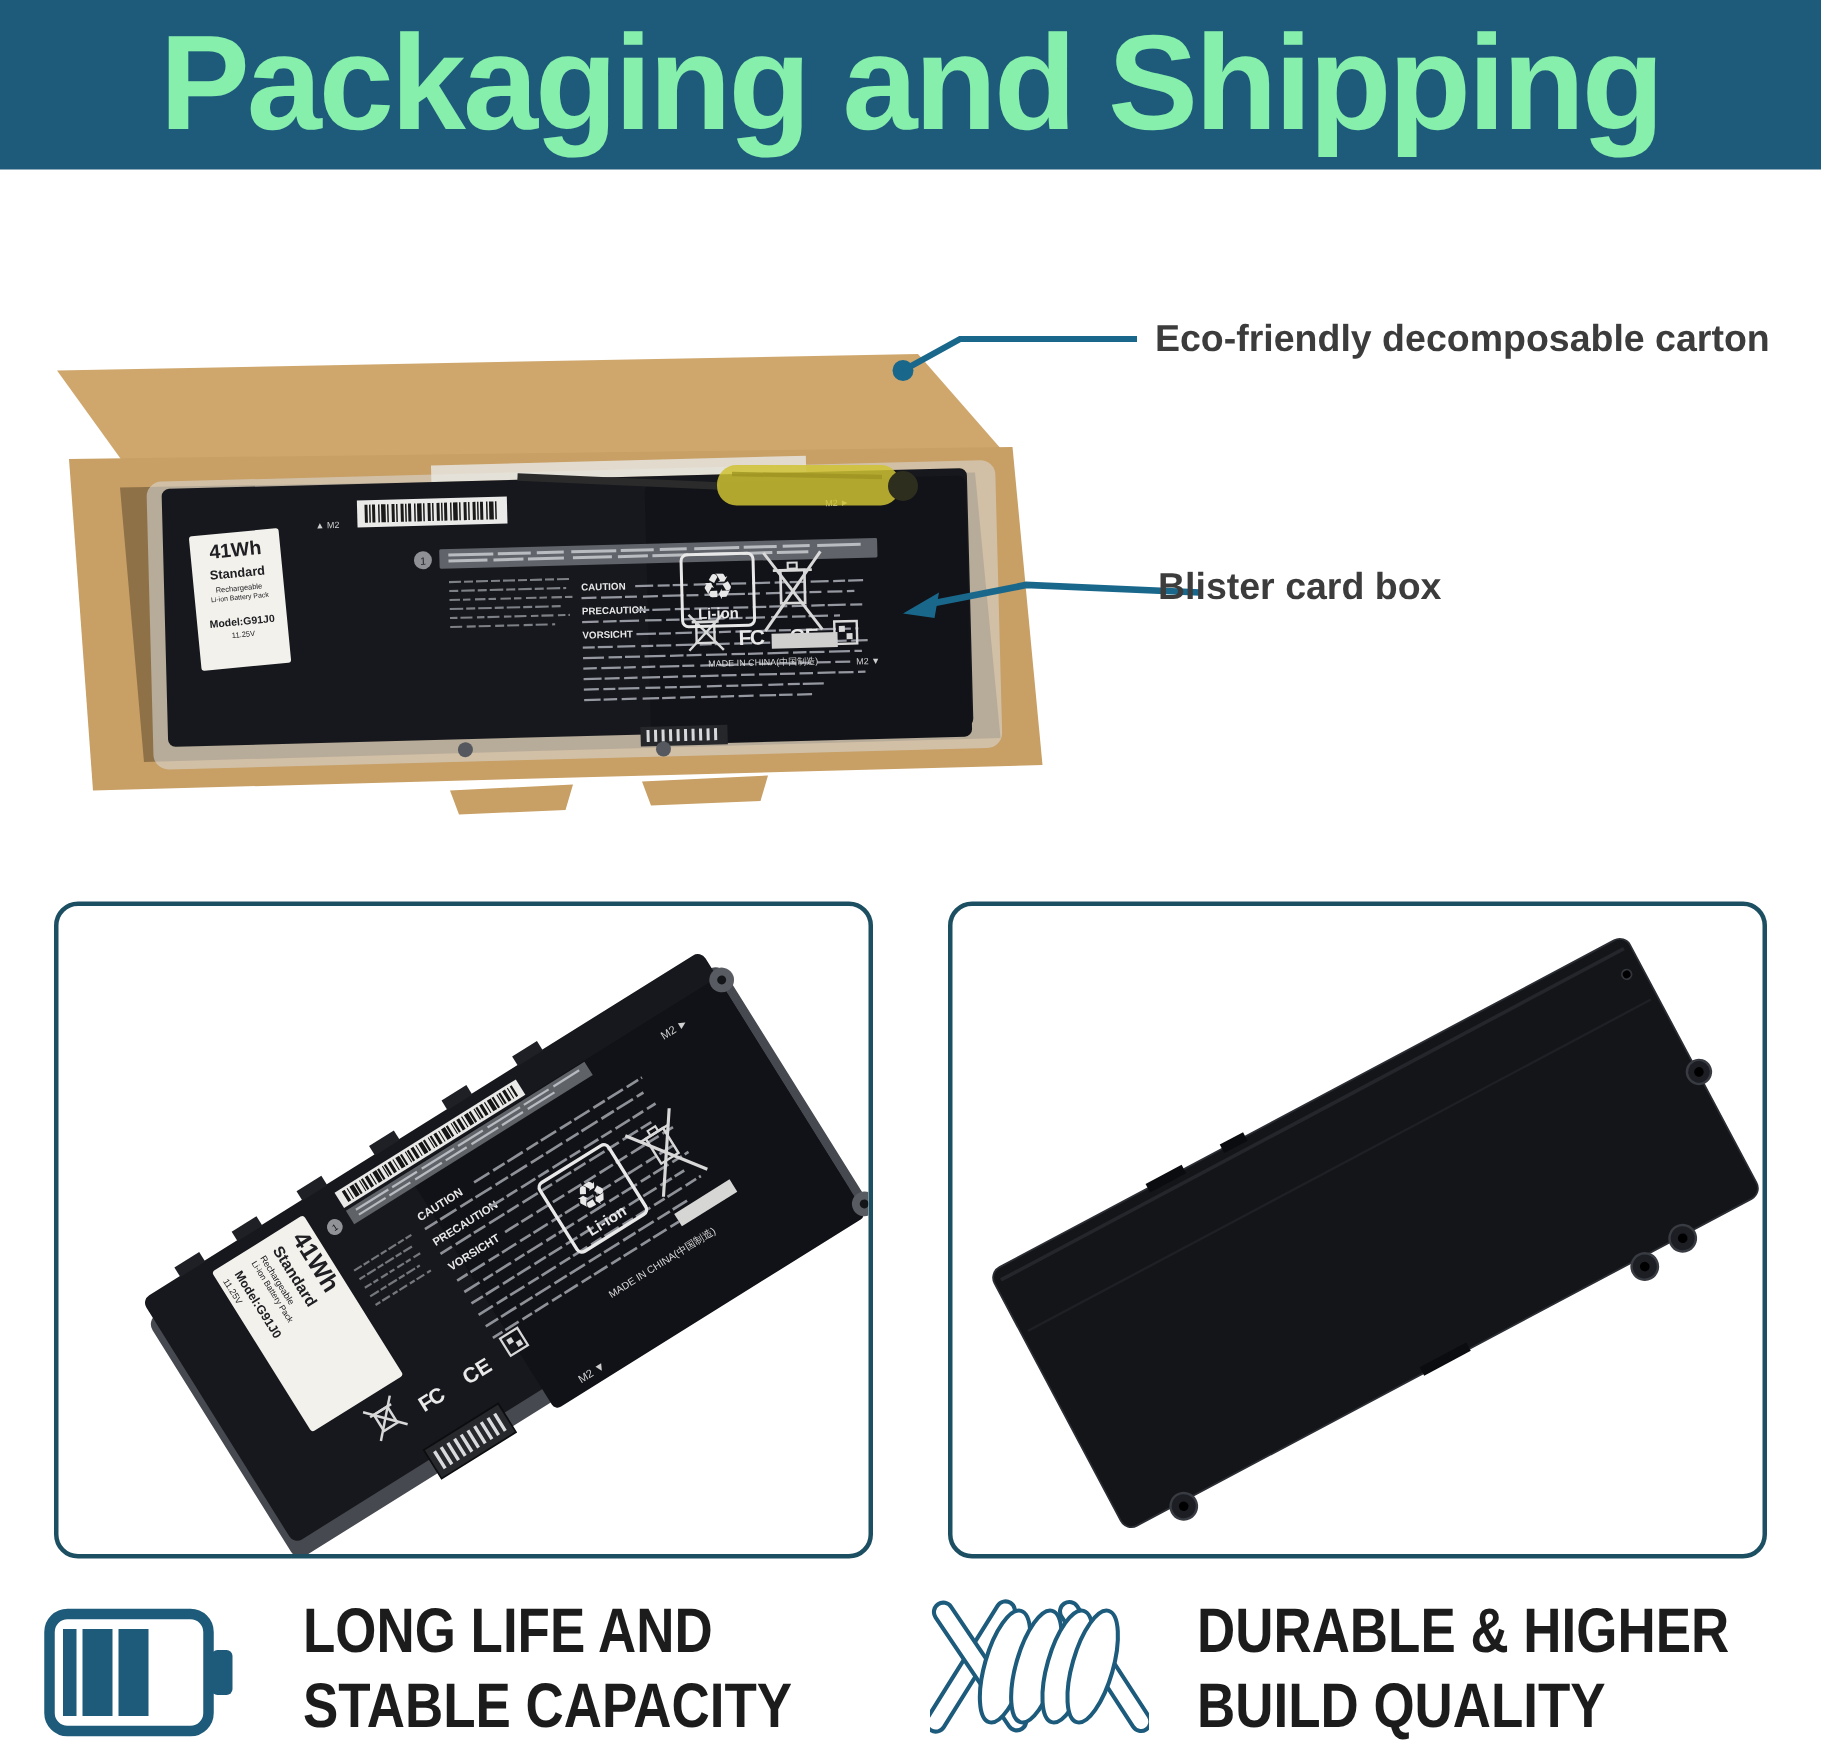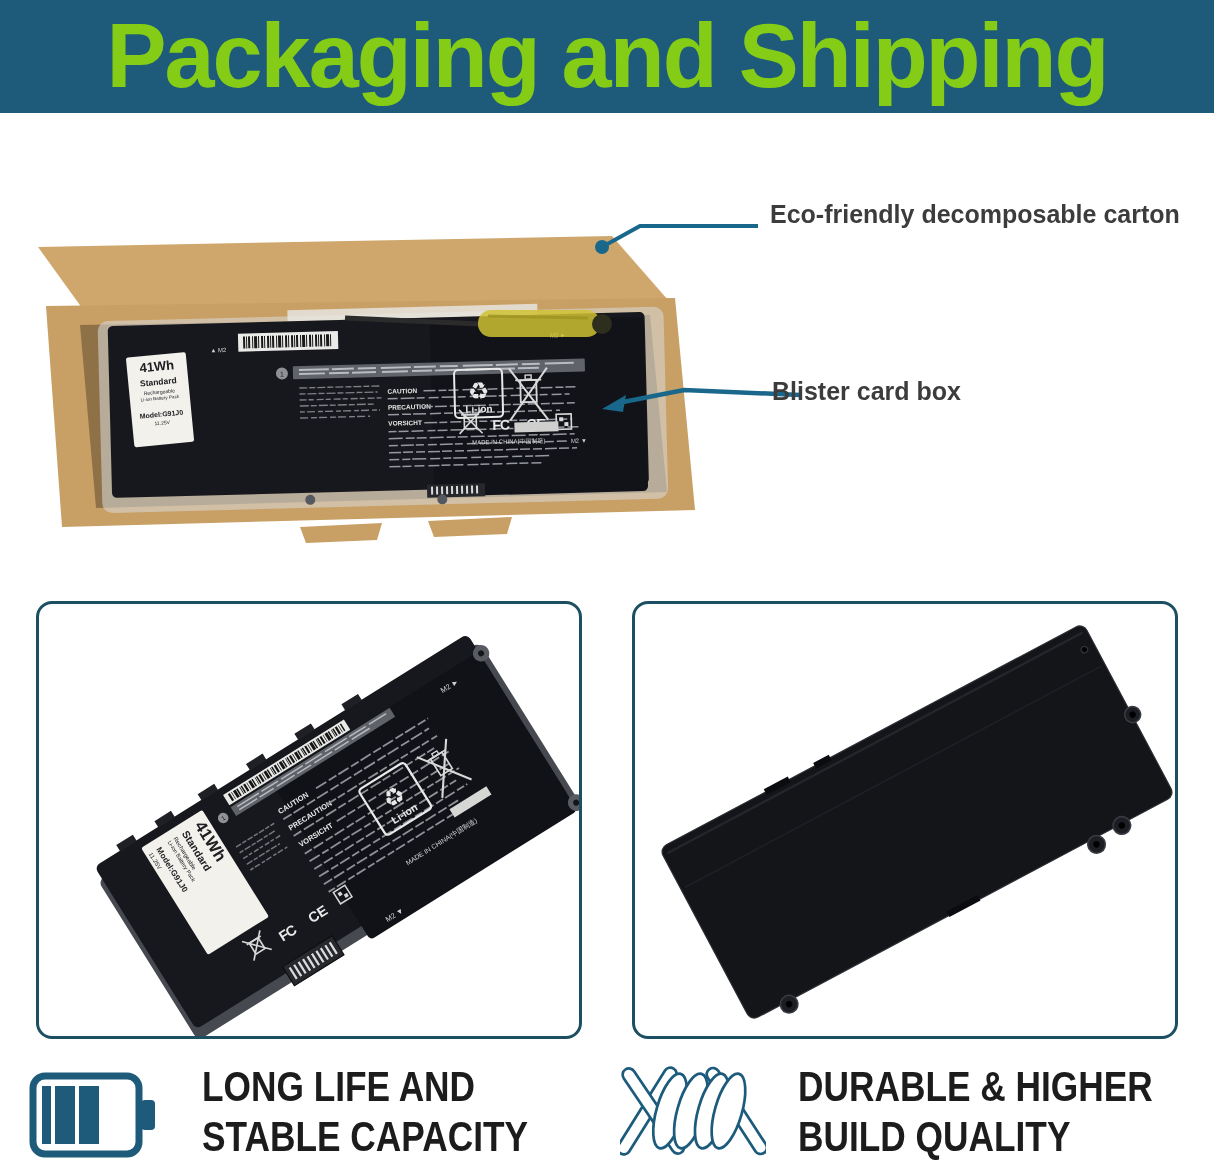--- a/index.html
+++ b/index.html
@@ -1,21 +1,21 @@
 <!DOCTYPE html>
 <html><head>
 <meta charset="utf-8">
 <style>
   html,body{margin:0;padding:0;background:#fff;}
   .page{position:relative;width:1214px;height:1165px;background:#ffffff;overflow:hidden;
         font-family:"Liberation Sans",sans-serif;}
   svg{font-family:"Liberation Sans",sans-serif;}
   .title-banner{position:absolute;left:0;top:0;width:1214px;height:113px;background:#1e5b7b;
         display:flex;align-items:center;justify-content:center;}
-  .title-banner span{color:#84cc16;font-weight:bold;font-size:90px;letter-spacing:-2px;white-space:nowrap;}
+  .title-banner span{color:#86efac;font-weight:bold;font-size:90px;letter-spacing:-2px;white-space:nowrap;}
   .photo-svg{position:absolute;left:0;top:218px;}
   .callout-overlay{position:absolute;left:0;top:0;pointer-events:none;}
   .callout-label{position:absolute;font-weight:bold;font-size:25px;color:#3c3c3c;white-space:nowrap;}
   .panel{position:absolute;top:601px;width:546px;height:438px;border:3px solid #1d4f63;
          border-radius:16px;background:#ffffff;overflow:hidden;box-sizing:border-box;}
   .panel-left{left:36px;}
   .panel-right{left:632px;}
   .feature-icon{position:absolute;}
   .feature-text{position:absolute;font-weight:bold;font-size:42px;color:#1c1c1c;line-height:1.2;
         transform:scaleX(0.84);transform-origin:left top;white-space:nowrap;}
@@ -148,21 +148,21 @@
       <circle cx="602" cy="106" r="10" fill="#2e2e1e"></circle>
     </g>
   </svg>
 
   <svg class="callout-overlay" width="1214" height="620" viewBox="0 0 1214 620">
     <circle cx="602" cy="247" r="7" fill="#19688c"></circle>
     <polyline points="602,247 640,226 758,226" fill="none" stroke="#19688c" stroke-width="4"></polyline>
     <polygon points="602,409 626,395 623,412" fill="#19688c"></polygon>
     <polyline points="618,403 684,390 800,395" fill="none" stroke="#19688c" stroke-width="4.5"></polyline>
   </svg>
-  <div class="callout-label" style="left:770px;top:200px;">Eco-friendly decomposable carton</div>
+  <div class="callout-label" style="left:770px;top:212px;">Eco-friendly decomposable carton</div>
   <div class="callout-label" style="left:772px;top:377px;">Blister card box</div>
 
   <div class="panel panel-left">
     <svg width="540" height="432" viewBox="0 0 540 432">
       <g transform="translate(292,228) rotate(-32) scale(0.75)">
         <rect x="-298" y="-110" width="600" height="252" rx="10" fill="#46494f"></rect>
         <rect x="-292" y="-128" width="586" height="256" rx="8" fill="#17181d"></rect>
         <rect x="-32" y="-100" width="326" height="250" rx="6" fill="#111217"></rect>
         <g fill="#1e2025">
           <rect x="-252" y="-137" width="26" height="10"></rect>

